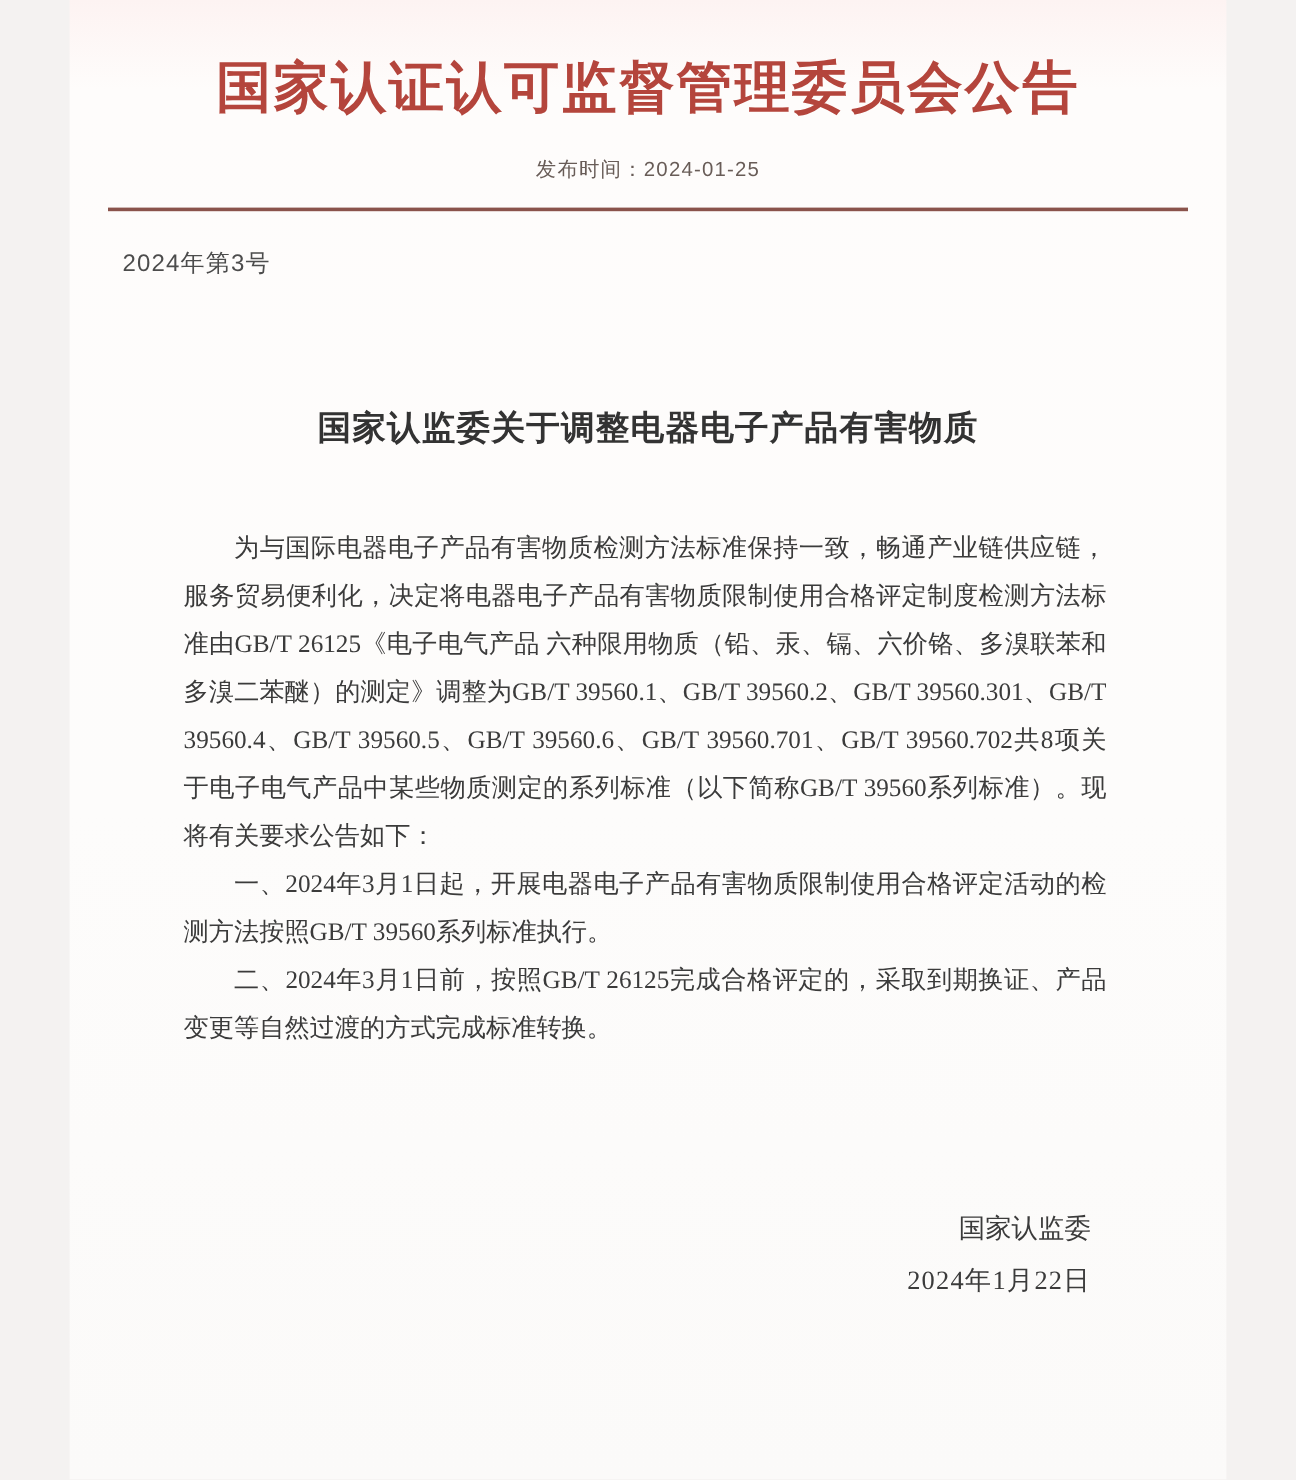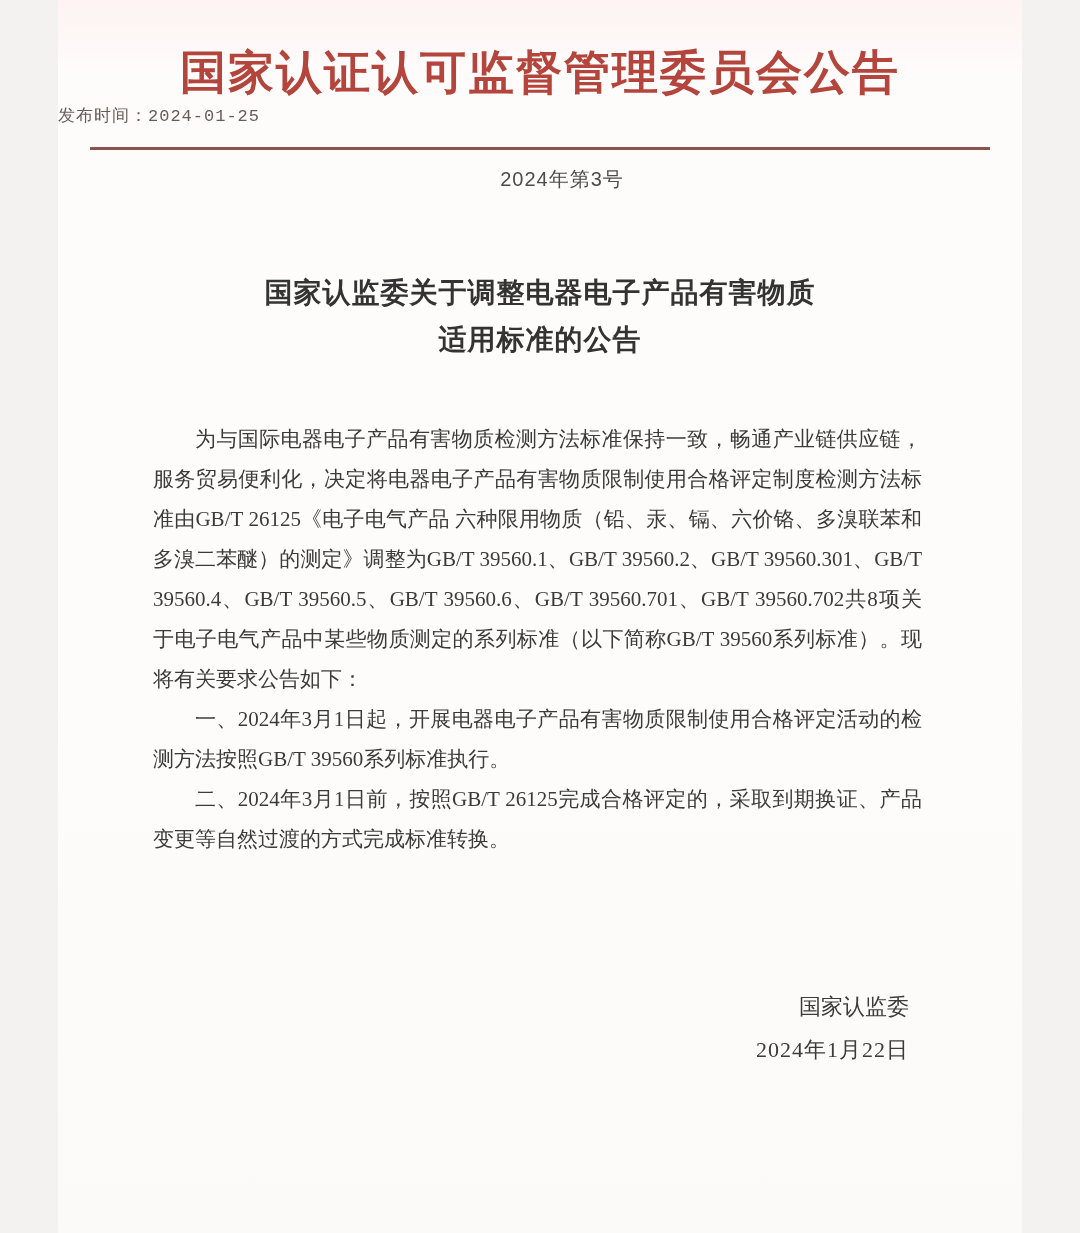--- a/index.html
+++ b/index.html
@@ -24,43 +24,43 @@
   .main-title {
     margin: 0;
     padding-top: 42px;
     text-align: center;
     font-size: 46px;
     font-weight: bold;
     letter-spacing: 2px;
     color: var(--accent-red);
   }
   .pub-time {
+    margin-top: 26px;
+    text-align: center;
     font-size: 17px;
     letter-spacing: 1px;
     color: #685c57;
-    font-family: Liberation Mono, monospace;
   }
   .header-divider {
     display: block;
     width: 900px;
     margin: 20px auto 0 auto;
     border: none;
     border-top: 3px solid var(--divider);
     height: 0;
   }
   .doc-number {
-    margin-top: 16px;
-    text-align: center;
+    margin-top: 30px;
     font-size: 20px;
     letter-spacing: 1px;
     color: #4c4c4c;
     padding-left: 44px;
   }
   .doc-title {
-    margin-top: 76px;
+    margin-top: 100px;
     text-align: center;
     font-size: 28px;
     line-height: 47px;
     font-weight: 600;
     letter-spacing: 1px;
     color: #333333;
   }
   .doc-body {
     margin-top: 56px;
     padding: 0 100px 0 95px;
@@ -99,21 +99,20 @@
   <div class="pub-time">
     <span>发布时间：</span><span>2024-01-25</span>
   </div>
 
   <hr class="header-divider">
 
   <div class="doc-number">2024年第3号</div>
 
   <div class="doc-title">
     <div>国家认监委关于调整电器电子产品有害物质</div>
-    <div>适用标准的公告</div>
   </div>
 
   <div class="doc-body">
     <p>为与国际电器电子产品有害物质检测方法标准保持一致，畅通产业链供应链，服务贸易便利化，决定将电器电子产品有害物质限制使用合格评定制度检测方法标准由GB/T 26125《电子电气产品 六种限用物质（铅、汞、镉、六价铬、多溴联苯和多溴二苯醚）的测定》调整为GB/T 39560.1、GB/T 39560.2、GB/T 39560.301、GB/T 39560.4、GB/T 39560.5、GB/T 39560.6、GB/T 39560.701、GB/T 39560.702共8项关于电子电气产品中某些物质测定的系列标准（以下简称GB/T 39560系列标准）。现将有关要求公告如下：</p>
     <p>一、2024年3月1日起，开展电器电子产品有害物质限制使用合格评定活动的检测方法按照GB/T 39560系列标准执行。</p>
     <p>二、2024年3月1日前，按照GB/T 26125完成合格评定的，采取到期换证、产品变更等自然过渡的方式完成标准转换。</p>
   </div>
 
   <div class="signature">
     <div class="sig-org">国家认监委</div>

